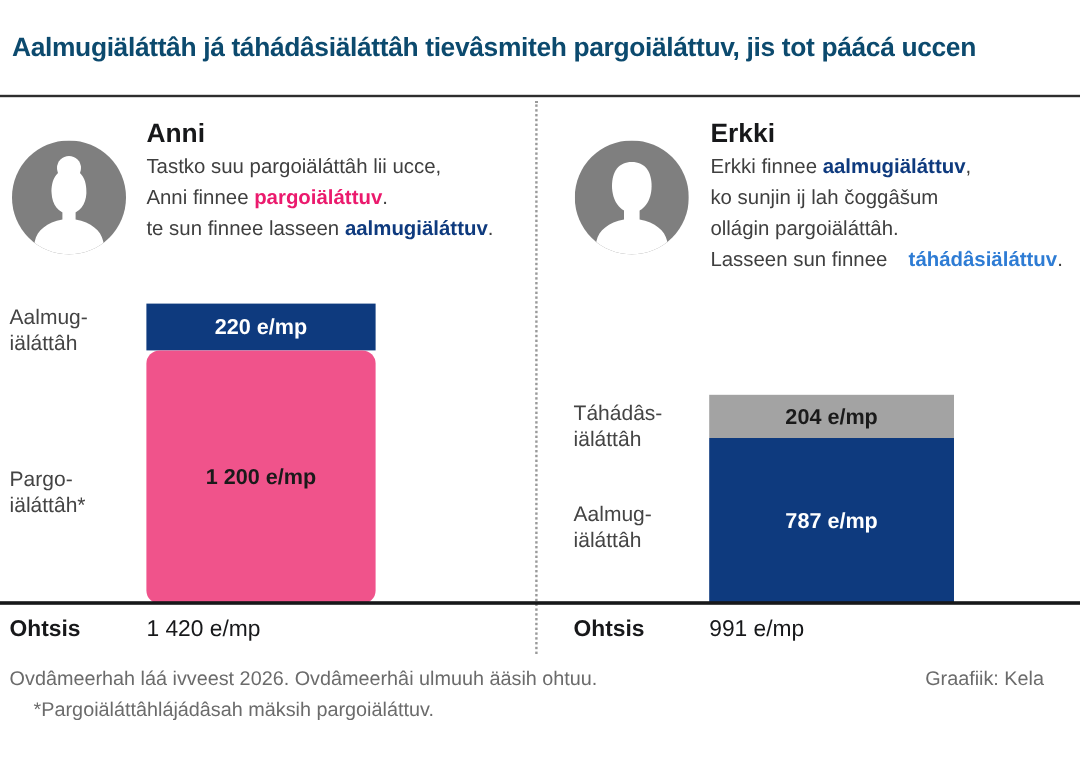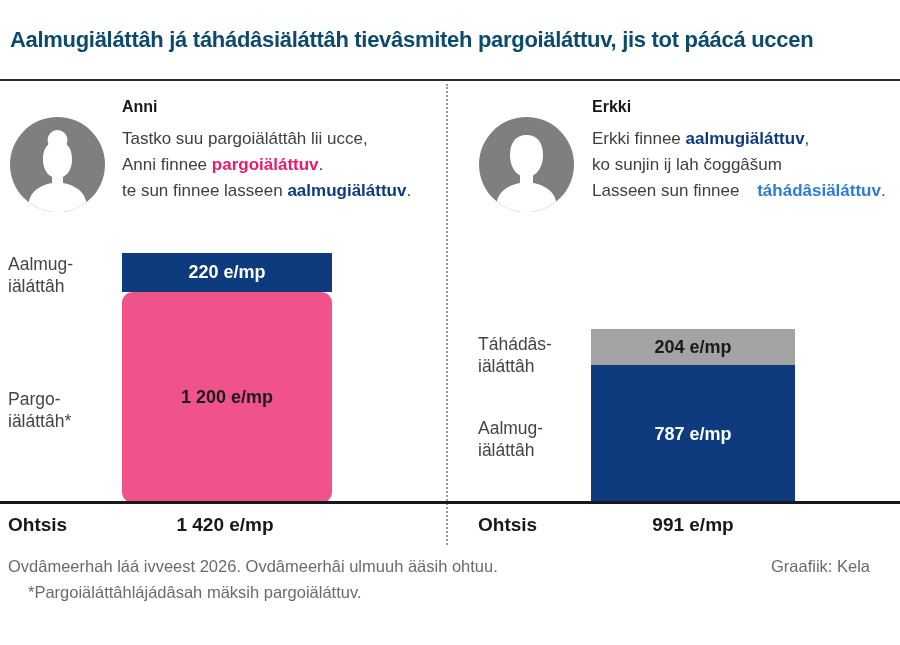--- a/index.html
+++ b/index.html
@@ -10,45 +10,45 @@
          color:#0c4a6e;letter-spacing:-0.3px;white-space:nowrap;}
 
   .rule-top{position:absolute;left:0;right:0;top:79px;height:2px;background:#2e2e2e;}
   .rule-base{position:absolute;left:0;right:0;top:501px;height:3px;background:#17181a;}
   .divider{position:absolute;left:446px;top:84px;height:461px;width:0;border-left:2px dotted #9a9a9a;}
 
   .avatar{position:absolute;top:117px;width:95px;height:95px;}
   .avatar.av-left{left:10px;}
   .avatar.av-right{left:479px;}
 
-  .persona-heading{position:absolute;top:98px;font-size:16px;font-weight:700;color:#17181a;}
+  .persona-heading{position:absolute;top:98px;font-size:22px;font-weight:700;color:#17181a;}
   .ph-left{left:122px;} .ph-right{left:592px;}
 
   .persona-text{position:absolute;top:126px;font-size:17px;line-height:26px;color:#3f3f3f;}
   .pt-left{left:122px;} .pt-right{left:592px;}
 
   .em-pink{color:#EB1A6D;font-weight:700;}
   .em-navy{color:#0E3A7E;font-weight:700;}
   .em-blue{color:#2E7CD4;font-weight:700;margin-left:13px;}
 
   .row-label{position:absolute;font-size:17.5px;line-height:22px;color:#444;}
   .rl-1{left:8px;top:253px;}
   .rl-2{left:8px;top:388px;}
   .rl-3{left:478px;top:333px;}
   .rl-4{left:478px;top:417px;}
 
   .bar{position:absolute;bottom:142px;display:flex;flex-direction:column;}
-  .bar-left{left:122px;width:210px;}
+  .bar-left{left:122px;width:191px;}
   .bar-right{left:591px;width:204px;}
   .seg{display:flex;align-items:center;justify-content:center;
        font-size:18px;font-weight:700;overflow:hidden;}
 
   .total-label{position:absolute;top:514px;font-size:19px;font-weight:700;color:#17181a;}
   .tl-left{left:8px;} .tl-right{left:478px;}
-  .total-value{position:absolute;top:514px;font-size:19px;font-weight:700;color:#17181a;text-align:center;}
+  .total-value{position:absolute;top:514px;font-size:19px;font-weight:400;color:#17181a;}
   .tv-left{left:122px;width:206px;} .tv-right{left:591px;width:204px;}
 
   .footer-note{position:absolute;left:8px;font-size:16.5px;color:#6b6b6b;}
   .fn-1{top:557px;} .fn-2{top:583px;margin-left:20px;}
   .credit{position:absolute;right:30px;top:557px;font-size:16.5px;color:#6b6b6b;}
 </style>
 </head>
 <body>
 
 <div class="figure">
@@ -89,20 +89,21 @@
     <g fill="#ffffff" clip-path="url(#clipB)">
       <path d="M47.5,18 C36.5,18 31,26 31,38 C31,50 37.5,60 47.5,60 C57.5,60 64,50 64,38 C64,26 58.5,18 47.5,18 Z"></path>
       <path d="M41,54 L41,66 C28,68.5 20,75 18,84 L16,95 L79,95 L77,84 C75,75 67,68.5 54,66 L54,54 Z"></path>
     </g>
   </svg>
 
   <div class="persona-heading ph-right">Erkki</div>
   <div class="persona-text pt-right">
     <div><span>Erkki finnee </span><strong class="em-navy">aalmugiäláttuv</strong><span>,</span></div>
     <div>ko sunjin ij lah čoggâšum</div>
+    <div>ollágin pargoiäláttâh.</div>
     <div><span>Lasseen sun finnee </span><strong class="em-blue">táhádâsiäláttuv</strong><span>.</span></div>
   </div>
 
   <div class="row-label rl-1">
     <div>Aalmug-</div>
     <div>iäláttâh</div>
   </div>
   <div class="row-label rl-2">
     <div>Pargo-</div>
     <div>iäláttâh*</div>

